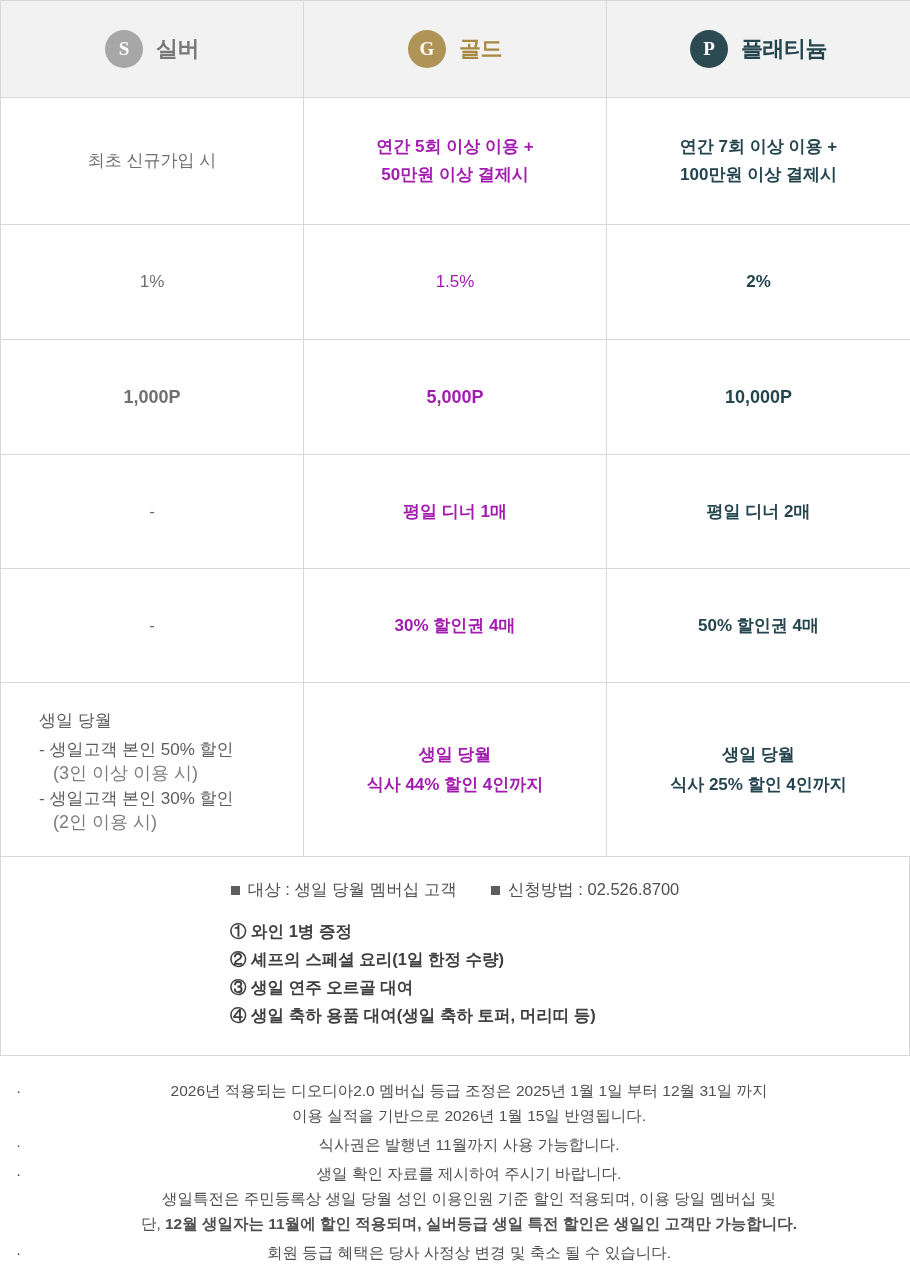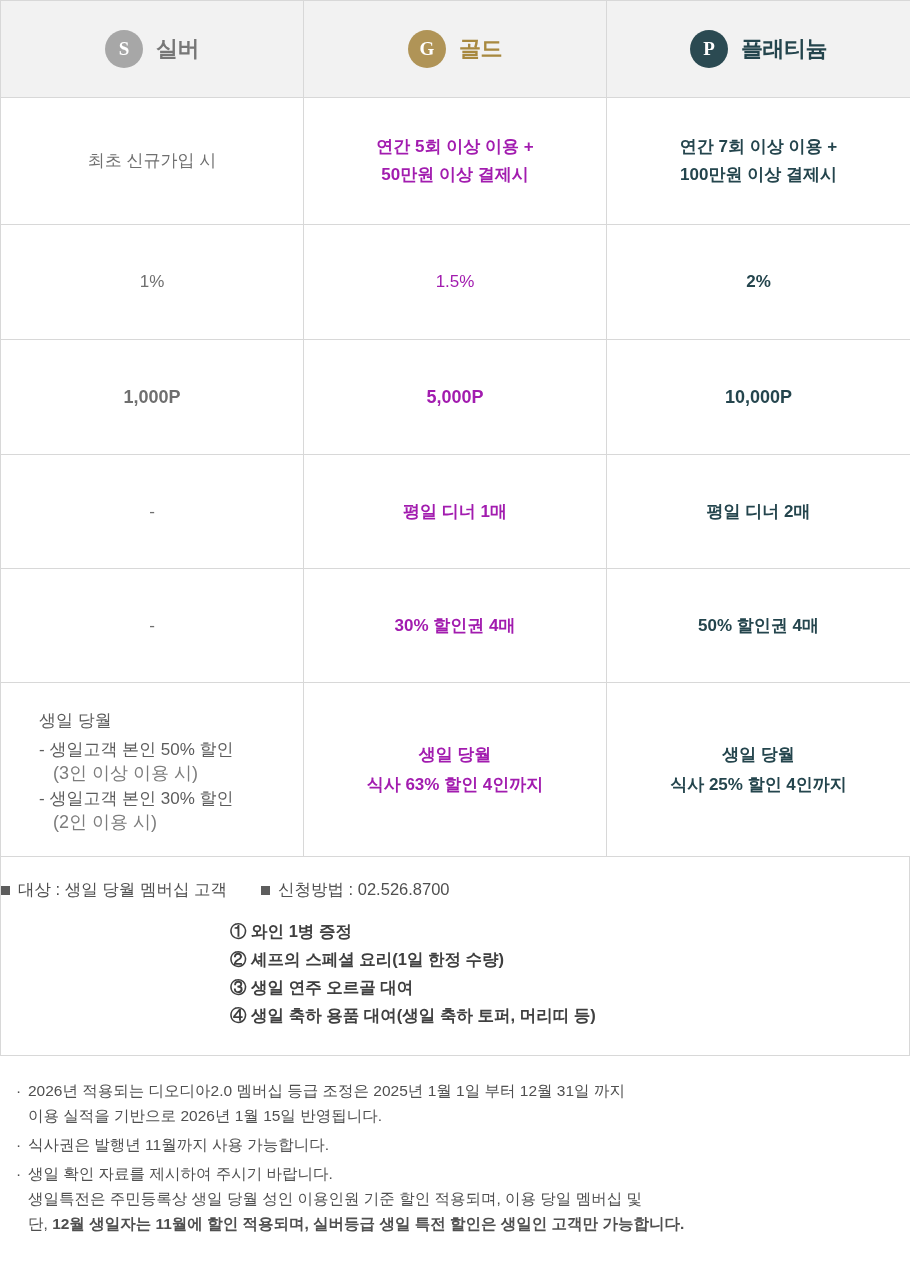--- a/index.html
+++ b/index.html
@@ -104,21 +104,21 @@
 
   
   .benefit {
     border: 1px solid #d8d8d8;
     border-top: none;
     padding: 22px 0 26px 0;
     box-sizing: border-box;
   }
   .benefit-top {
     display: flex;
-    justify-content: flex-start;
+    justify-content: center;
     gap: 34px;
     font-size: 16.5px;
     color: #4f4f4f;
     margin-bottom: 16px;
   }
   .benefit-top .item {
     display: flex;
     align-items: center;
     gap: 8px;
   }
@@ -143,20 +143,21 @@
   .notes {
     padding: 22px 0 16px 14px;
     font-size: 15.5px;
     color: #4f4f4f;
     line-height: 25px;
   }
   .notes .note {
     margin-bottom: 4px;
     position: relative;
     padding-left: 13px;
+    text-align: center;
   }
   .notes .note:before {
     content: "·";
     position: absolute;
     left: 2px;
     top: 0;
   }
   .notes .cont {
     display: block;
     padding-left: 1px;
@@ -236,21 +237,21 @@
           <div class="birthday-silver">
             <span class="line">생일 당월</span>
             <span class="line">- 생일고객 본인 50% 할인</span>
             <span class="sub">(3인 이상 이용 시)</span>
             <span class="line">- 생일고객 본인 30% 할인</span>
             <span class="sub">(2인 이용 시)</span>
           </div>
         </td>
         <td class="gold bold">
           <span>생일 당월</span><br>
-          <span>식사 63% 할인 4인까지</span>
+          <span>식사 44% 할인 4인까지</span>
         </td>
         <td class="platinum bold">
           <span>생일 당월</span><br>
           <span>식사 25% 할인 4인까지</span>
         </td>
       </tr>
     </tbody>
   </table>
 
   <div class="benefit">
@@ -278,15 +279,18 @@
       <span class="cont">이용 실적을 기반으로 2026년 1월 15일 반영됩니다.</span>
     </div>
     <div class="note">
       <span class="cont">식사권은 발행년 11월까지 사용 가능합니다.</span>
     </div>
     <div class="note">
       <span class="cont">생일 확인 자료를 제시하여 주시기 바랍니다.</span>
       <span class="cont">생일특전은 주민등록상 생일 당월 성인 이용인원 기준 할인 적용되며, 이용 당일 멤버십 및</span>
       <span class="sub-note"><span>단, </span><b>12월 생일자는 11월에 할인 적용되며, 실버등급 생일 특전 할인은 생일인 고객만 가능합니다.</b></span>
     </div>
+    <div class="note">
+      <span class="cont">회원 등급 혜택은 당사 사정상 변경 및 축소 될 수 있습니다.</span>
+    </div>
   </div>
 
 </div>
 
 </body></html>

